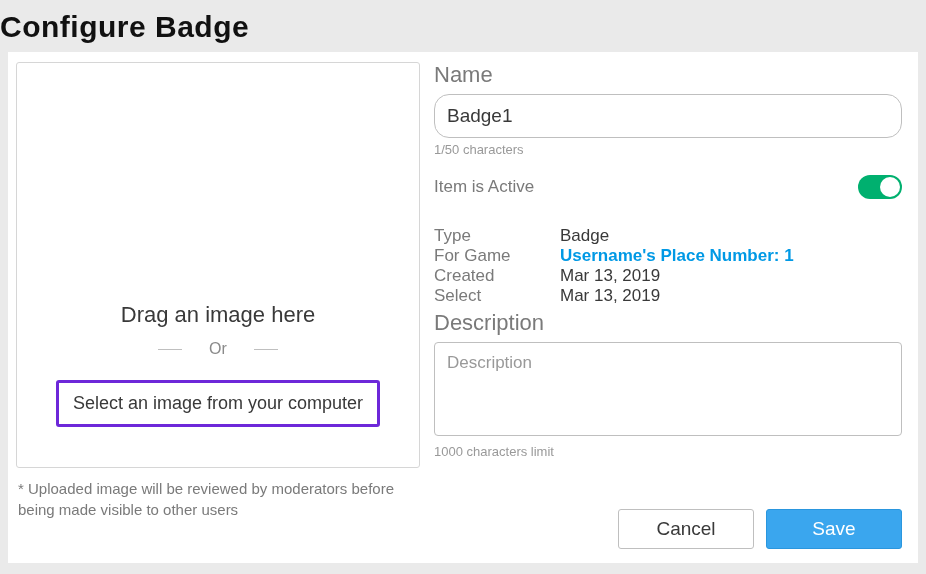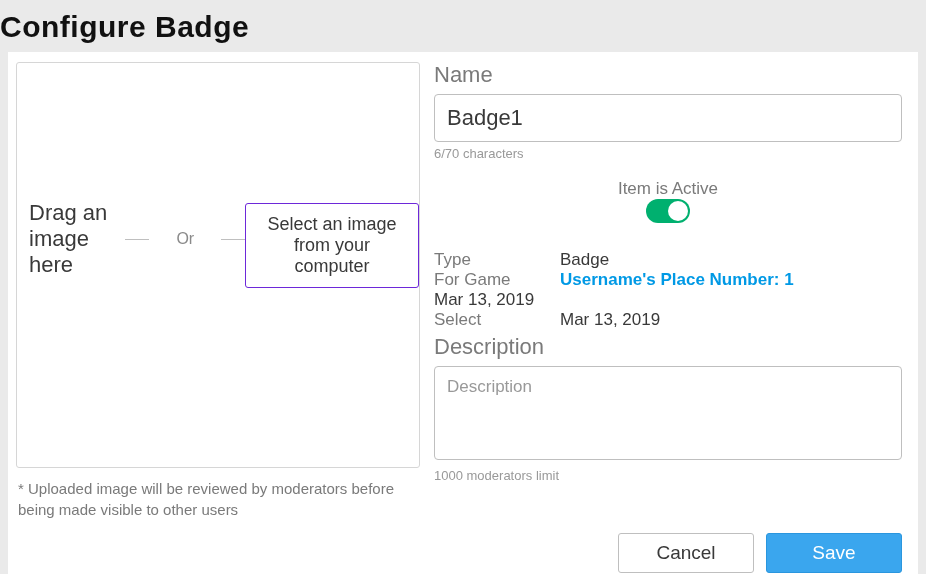--- a/index.html
+++ b/index.html
@@ -28,47 +28,47 @@
     }
     .left-col {
       width: 404px;
       flex: 0 0 404px;
     }
     .dropzone {
       border: 1px solid #d6d6d6;
       border-radius: 3px;
       height: 406px;
       display: flex;
+      flex-direction: column;
       align-items: center;
       justify-content: flex-end;
       padding-bottom: 40px;
-      padding-left: 12px;
     }
     .drag-text {
       font-size: 22px;
       color: #393939;
       font-weight: 400;
       margin-bottom: 12px;
     }
     .or-row {
       display: flex;
       align-items: center;
       gap: 27px;
       color: #8a8a8a;
       font-size: 16px;
-      margin-bottom: 12px;
+      margin-bottom: 22px;
     }
     .or-row .line {
       width: 24px;
       height: 1px;
       background: #bfbfbf;
     }
     .select-btn {
       background: #fff;
-      border: 1px solid #6d28d9;
+      border: 3px solid #6d28d9;
       border-radius: 3px;
       padding: 10px 14px;
       font-size: 18px;
       color: #393939;
       cursor: pointer;
     }
     .hints {
       color: #7a7a7a;
       font-size: 15px;
       padding: 10px 2px 0;
@@ -80,23 +80,23 @@
       padding-right: 8px;
     }
     .label {
       color: #7a7a7a;
       font-size: 22px;
       margin-bottom: 6px;
     }
     .text-input {
       width: 100%;
       border: 1px solid #bfbfbf;
-      border-radius: 4px;
+      border-radius: 15px;
       padding: 10px 12px;
-      font-size: 22px;
+      font-size: 19px;
       color: #393939;
       outline: none;
     }
     .helper {
       color: #999;
       font-size: 13px;
       margin-top: 4px;
     }
     .row {
       display: flex;
@@ -114,21 +114,20 @@
       text-align: center;
     }
     .row .val.link {
       color: #0099e5;
       font-weight: 700;
       cursor: pointer;
     }
     .row.toggle-row {
       justify-content: space-between;
       margin-top: 18px;
-      flex-direction: column;
     }
     .row.toggle-row .key {
       flex: 1;
       width: auto;
     }
     .toggle {
       width: 44px;
       height: 24px;
       background: #00b06f;
       border-radius: 12px;
@@ -203,49 +202,50 @@
       <button class="select-btn">Select an image from your computer</button>
     </div>
     <div class="hints">
       <p>* Uploaded image will be reviewed by moderators before being made visible to other users</p>
     </div>
   </div>
 
   <div class="right-col">
     <div class="label">Name</div>
     <input class="text-input" type="text" value="Badge1" style="">
-    <div class="helper">6/70 characters</div>
+    <div class="helper">1/50 characters</div>
 
     <div class="row toggle-row">
       <div class="key">Item is Active</div>
       <div class="toggle">
         <div class="knob"></div>
       </div>
     </div>
 
     <div class="row first-row">
       <div class="key">Type</div>
       <div class="val">Badge</div>
     </div>
     <div class="row">
       <div class="key">For Game</div>
       <div class="val link">Username's Place Number: 1</div>
     </div>
     <div class="row">
+      <div class="key">Created</div>
       <div class="val">Mar 13, 2019</div>
     </div>
     <div class="row">
       <div class="key">Select</div>
       <div class="val">Mar 13, 2019</div>
     </div>
 
     <div class="desc-section">
       <div class="label">Description</div>
       <textarea class="textarea" placeholder="Description" style=""></textarea>
-      <div class="helper">1000 moderators limit</div>
+      <div class="helper">1000 characters limit</div>
     </div>
 
     <div class="button-row">
       <button class="btn btn-cancel">Cancel</button>
       <button class="btn btn-save">Save</button>
     </div>
   </div>
 </div>
 
 </body></html>

